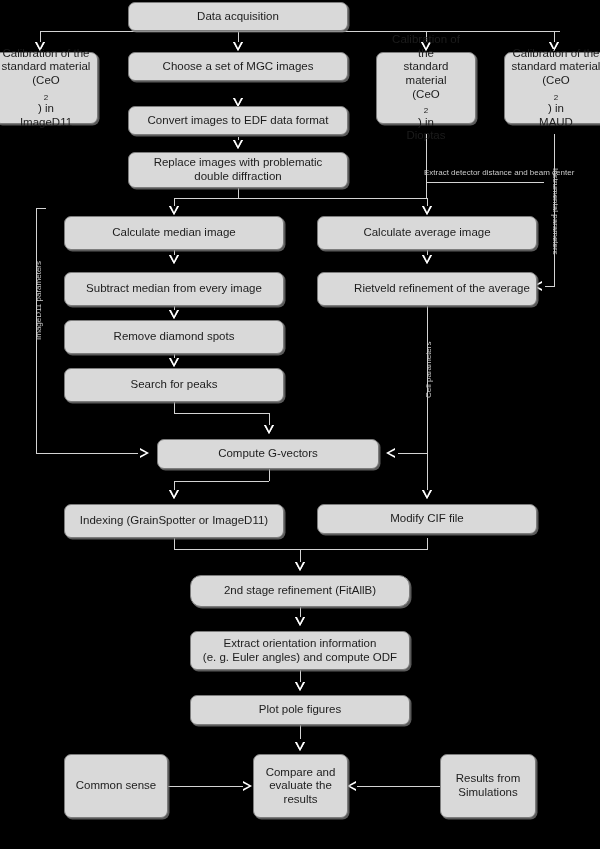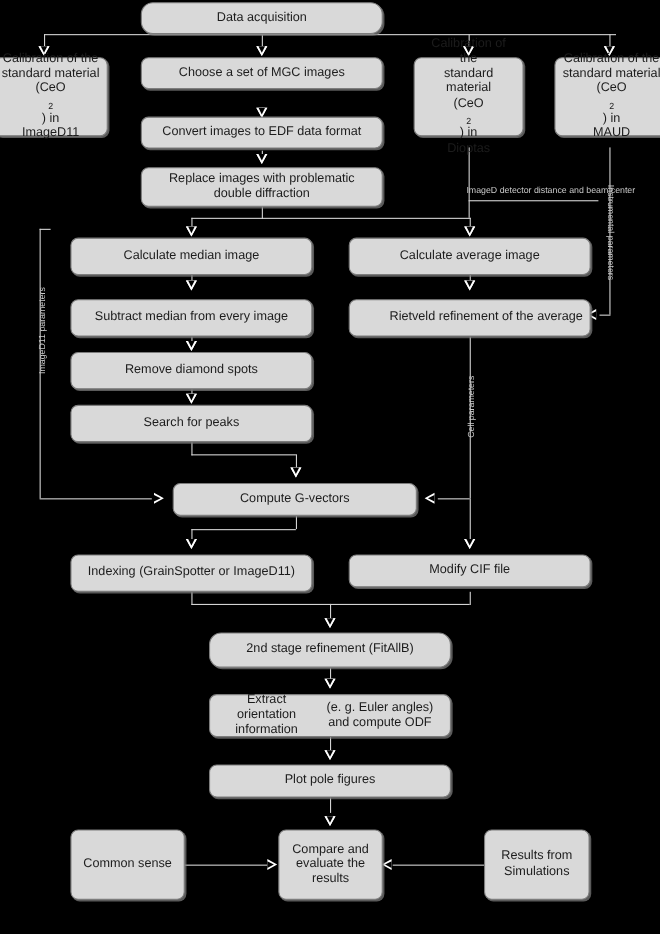--- a/index.html
+++ b/index.html
@@ -184,25 +184,25 @@
   <div class="hline" style="left:357px;top:786px;width:83px;"></div>
   <div class="arrow-l" style="left:347px;top:781px;"></div>
 
   <div class="vlabel up" style="left:34px;top:340px;">ImageD11 parameters</div>
 
   <div class="vlabel up" style="left:424px;top:398px;">Cell parameters</div>
 
   <div class="vlabel down" style="left:560px;top:168px;">Instrumental parameters</div>
 
   <div class="hlabel" style="left:424px;top:168px;width:122px;">
-    <span>ImageD detector distance</span>
+    <span>Extract detector distance</span>
     <span>and beam center</span>
   </div>
 
-  <div class="node" style="left:128px;top:2px;width:220px;height:29px;border-radius:11px;">
+  <div class="node" style="left:128px;top:2px;width:220px;height:29px;">
     <span>Data acquisition</span>
   </div>
 
   <div class="node" style="left:-6px;top:52px;width:104px;height:72px;flex-direction:column;">
     <span>Calibration of the</span>
     <span>standard material</span>
     <span><span>(CeO</span><sub>2</sub><span>) in</span></span>
     <span>ImageD11</span>
   </div>
 
@@ -266,21 +266,21 @@
   </div>
 
   <div class="node" style="left:317px;top:504px;width:220px;height:30px;">
     <span>Modify CIF file</span>
   </div>
 
   <div class="node" style="left:190px;top:575px;width:220px;height:32px;border-radius:11px;">
     <span>2nd stage refinement (FitAllB)</span>
   </div>
 
-  <div class="node" style="left:190px;top:631px;width:220px;height:39px;flex-direction:row;">
+  <div class="node" style="left:190px;top:631px;width:220px;height:39px;flex-direction:column;">
     <span>Extract orientation information</span>
     <span>(e. g. Euler angles) and compute ODF</span>
   </div>
 
   <div class="node" style="left:190px;top:695px;width:220px;height:30px;">
     <span>Plot pole figures</span>
   </div>
 
   <div class="node" style="left:253px;top:754px;width:95px;height:64px;flex-direction:column;">
     <span>Compare and</span>

